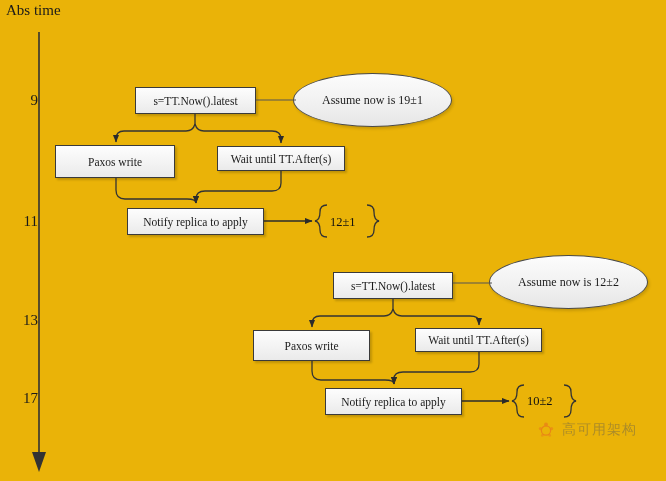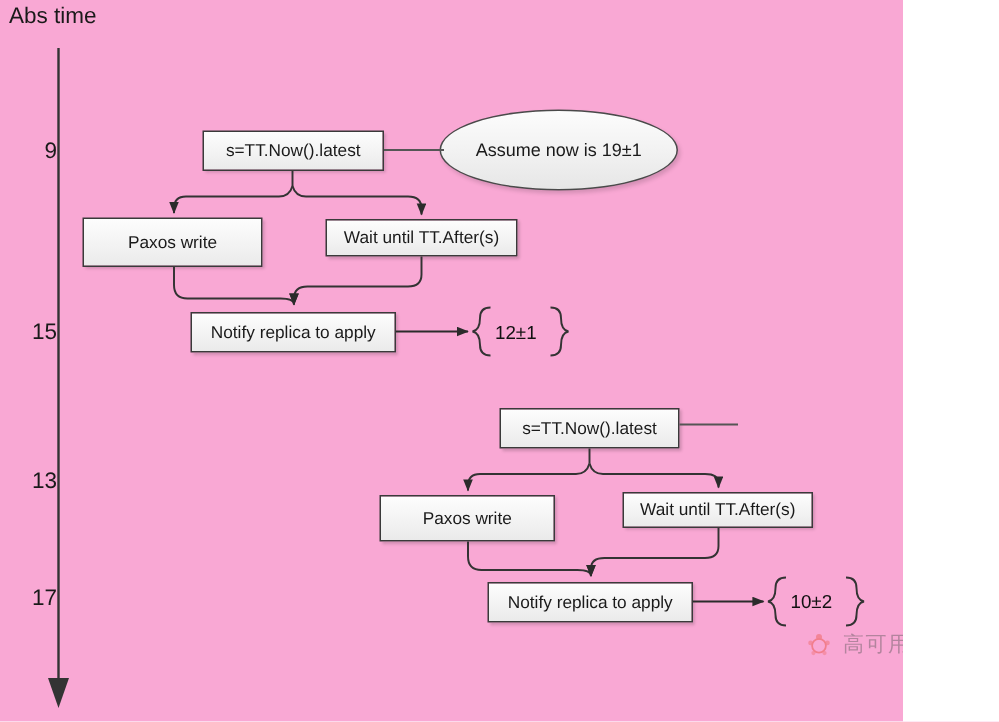--- a/index.html
+++ b/index.html
@@ -2,24 +2,24 @@
 <html><head>
 <meta charset="utf-8">
 <style>
   html, body {
     margin: 0;
     padding: 0;
     background: #ffffff;
   }
   #canvas {
     position: relative;
-    width: 602px;
+    width: 666px;
     height: 481px;
-    background: #f9a8d4;
-    font-family: Liberation Sans, sans-serif;
+    background: #eab308;
+    font-family: Liberation Serif, serif;
     overflow: hidden;
   }
   .axis-title {
     position: absolute;
     left: 6px;
     top: 2px;
     font-size: 15px;
     color: #1a1a1a;
     white-space: nowrap;
   }
@@ -86,35 +86,36 @@
   }
 </style>
 </head>
 <body>
 
 <div id="canvas">
 
   <div class="axis-title">Abs time</div>
 
   <div class="axis-tick" style="left:4px; top:92px;">9</div>
-  <div class="axis-tick" style="left:4px; top:213px;">15</div>
+  <div class="axis-tick" style="left:4px; top:213px;">11</div>
   <div class="axis-tick" style="left:4px; top:276px;margin-top:36px;">13</div>
   <div class="axis-tick" style="left:4px; top:390px;">17</div>
 
   <div class="node" style="left:135px; top:87px;  width:121px; height:27px;">s=TT.Now().latest</div>
   <div class="node" style="left:55px;  top:145px; width:120px; height:33px;">Paxos write</div>
   <div class="node" style="left:217px; top:146px; width:128px; height:25px;">Wait until TT.After(s)</div>
   <div class="node" style="left:127px; top:208px; width:137px; height:27px;">Notify replica to apply</div>
   <div class="ellipse" style="left:293px; top:73px; width:159px; height:54px;">Assume now is 19±1</div>
   <div class="brace-label" style="left:330px; top:215px;">12±1</div>
 
   <div class="node" style="left:333px; top:272px; width:120px; height:27px;">s=TT.Now().latest</div>
   <div class="node" style="left:253px; top:330px; width:117px; height:31px;">Paxos write</div>
   <div class="node" style="left:415px; top:328px; width:127px; height:24px;">Wait until TT.After(s)</div>
   <div class="node" style="left:325px; top:388px; width:137px; height:27px;">Notify replica to apply</div>
+  <div class="ellipse" style="left:489px; top:255px; width:159px; height:54px;">Assume now is 12±2</div>
   <div class="brace-label" style="left:527px; top:394px;">10±2</div>
 
   <svg class="lines" viewBox="0 0 666 481">
     <defs>
       <marker id="arrow" markerWidth="9" markerHeight="9" refX="7.4" refY="3.2" orient="auto" markerUnits="userSpaceOnUse">
         <path d="M0,0 L8,3.2 L0,6.4 z" fill="#2b2b2b"></path>
       </marker>
     </defs>
 
     <g>

